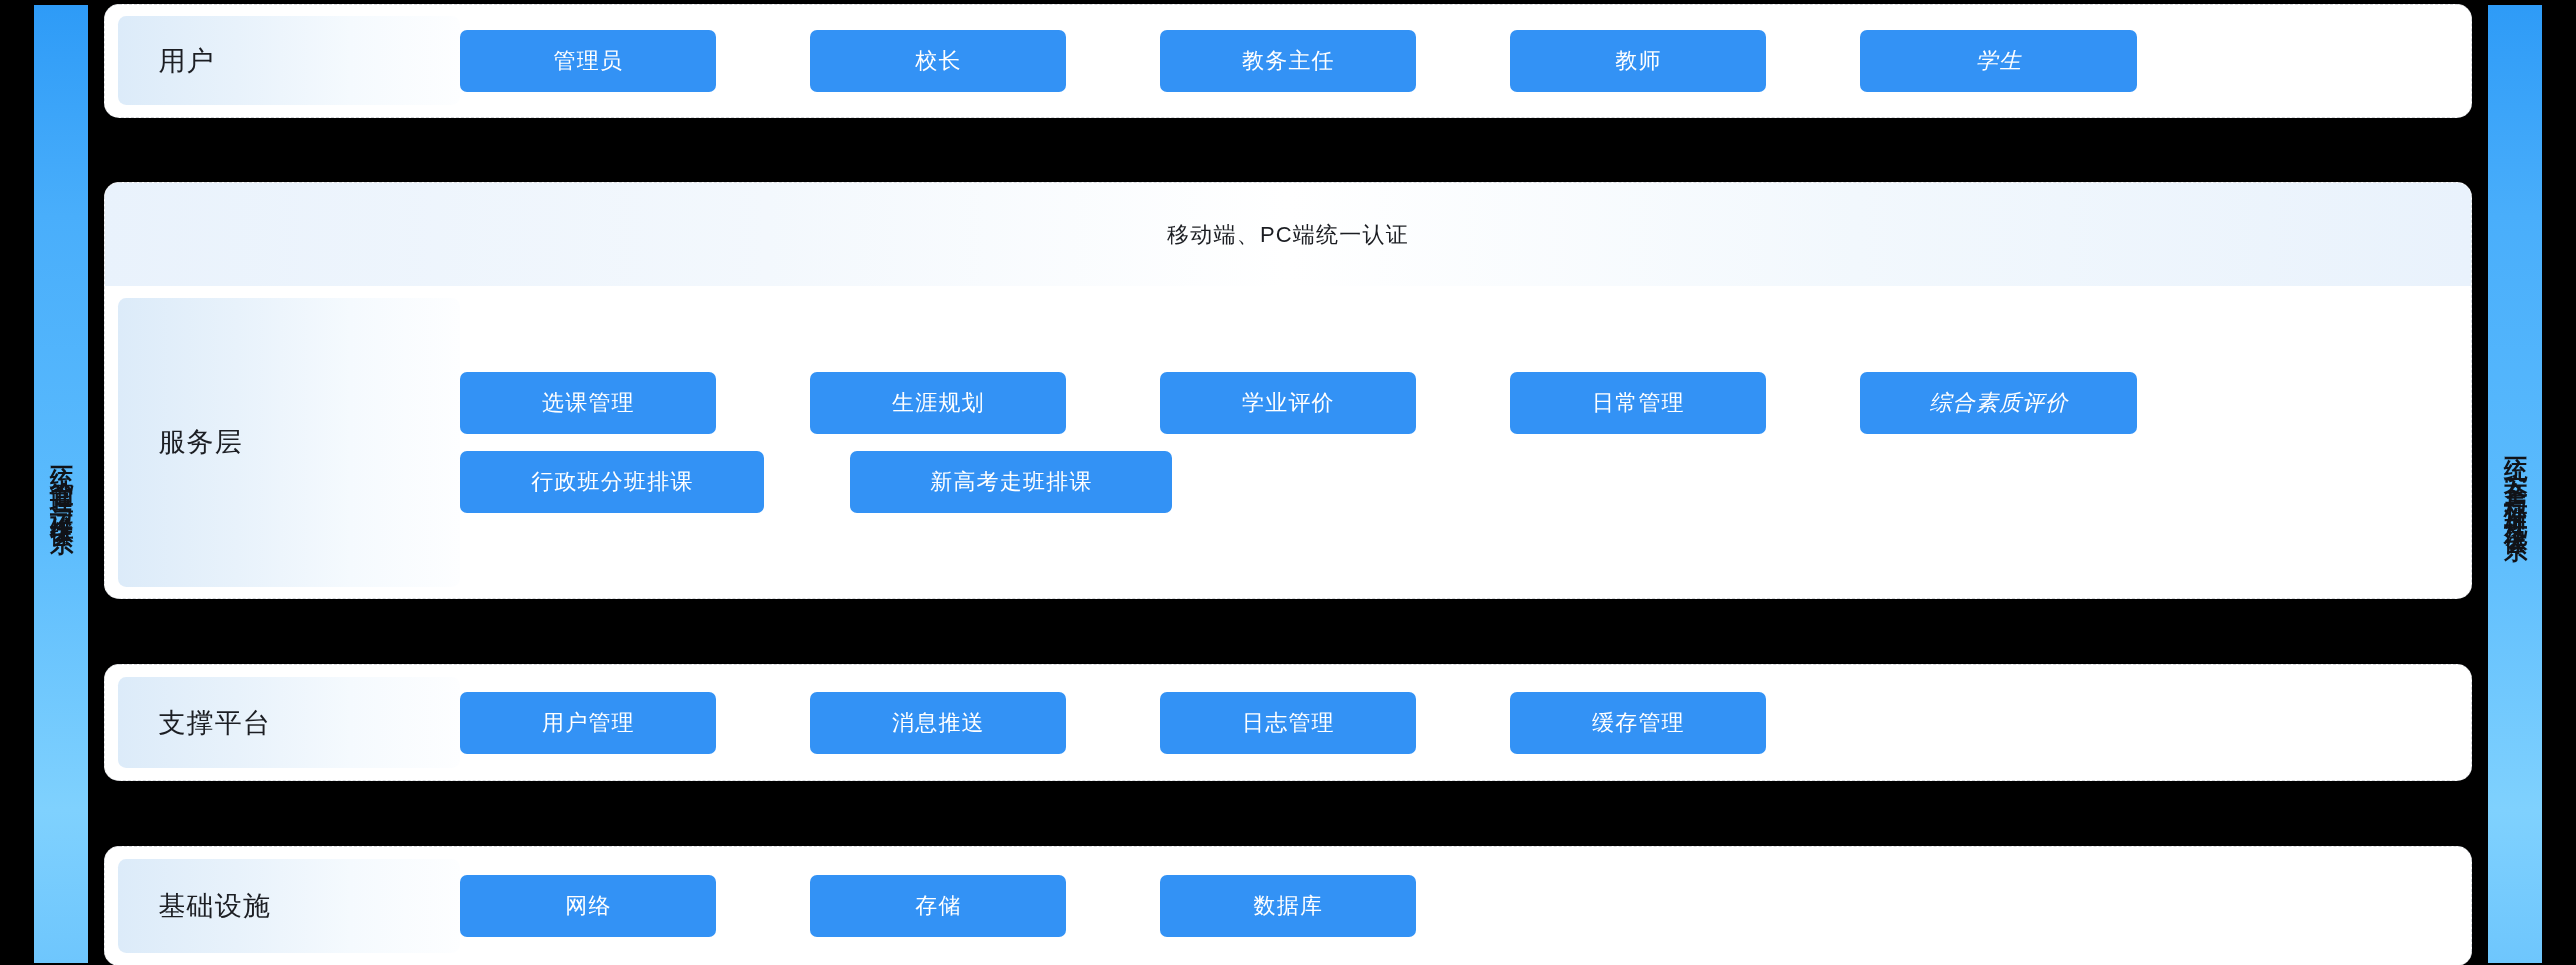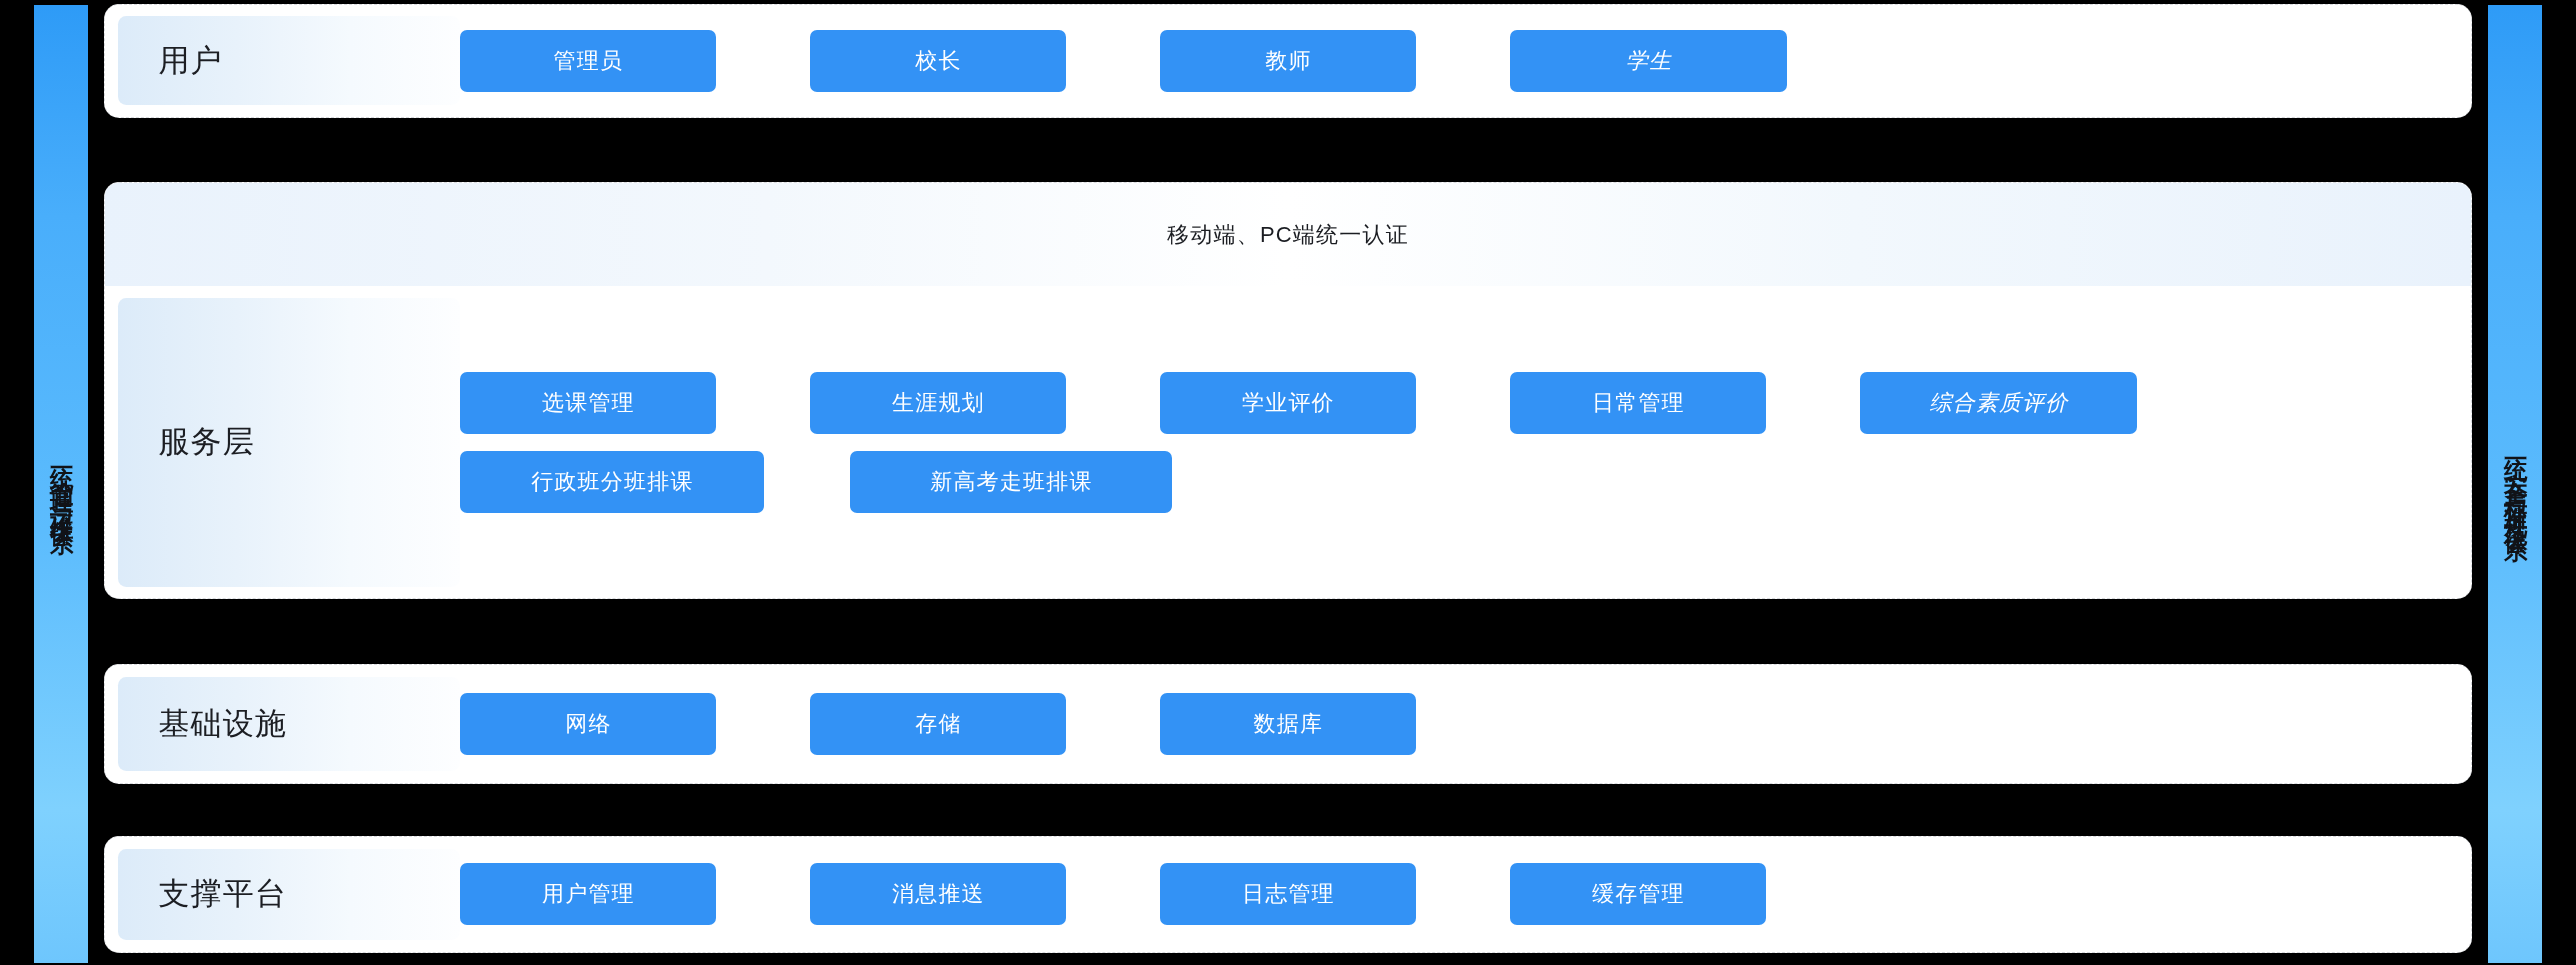--- a/index.html
+++ b/index.html
@@ -115,21 +115,21 @@
     align-self: stretch;
     margin: 11.7px 0;
     border-radius: 8.2px;
     background: linear-gradient(90deg, #dcebf9 0%, #e8f2fb 35%, #f5fafe 68%, #fdfeff 100%);
     display: flex;
     align-items: center;
     padding-left: 40px;
     box-sizing: border-box;
   }
   .layer-label-text {
-    font-size: 31px;
+    font-size: 27px;
     color: #1c1e23;
     letter-spacing: 1.2px;
     white-space: nowrap;
   }
 
   .chips-wrap {
     flex: 1 1 auto;
     display: flex;
     flex-direction: column;
     justify-content: center;
@@ -195,20 +195,23 @@
         </div>
         <div class="chips-wrap">
           <div class="chip-row">
             <div class="slot">
               <span class="chip">管理员</span>
             </div>
             <div class="slot">
               <span class="chip">校长</span>
             </div>
             <div class="slot">
+              <span class="chip">教务主任</span>
+            </div>
+            <div class="slot">
               <span class="chip">教师</span>
             </div>
             <div class="slot-wide">
               <span class="chip">学生</span>
             </div>
           </div>
         </div>
       </div>
     </div>
 
@@ -237,20 +240,44 @@
             <div class="slot-wide">
               <span class="chip">综合素质评价</span>
             </div>
           </div>
           <div class="chip-row">
             <div class="slot-xl">
               <span class="chip">行政班分班排课</span>
             </div>
             <div class="slot-xl2">
               <span class="chip">新高考走班排课</span>
+            </div>
+          </div>
+        </div>
+      </div>
+    </div>
+
+    <div class="card card-support">
+      <div class="row-area">
+        <div class="layer-label">
+          <span class="layer-label-text">支撑平台</span>
+        </div>
+        <div class="chips-wrap">
+          <div class="chip-row">
+            <div class="slot">
+              <span class="chip">用户管理</span>
+            </div>
+            <div class="slot">
+              <span class="chip">消息推送</span>
+            </div>
+            <div class="slot">
+              <span class="chip">日志管理</span>
+            </div>
+            <div class="slot">
+              <span class="chip">缓存管理</span>
             </div>
           </div>
         </div>
       </div>
     </div>
 
     <div class="card card-infra">
       <div class="row-area">
         <div class="layer-label">
           <span class="layer-label-text">基础设施</span>
@@ -264,44 +291,20 @@
               <span class="chip">存储</span>
             </div>
             <div class="slot">
               <span class="chip">数据库</span>
             </div>
           </div>
         </div>
       </div>
     </div>
 
-    <div class="card card-support">
-      <div class="row-area">
-        <div class="layer-label">
-          <span class="layer-label-text">支撑平台</span>
-        </div>
-        <div class="chips-wrap">
-          <div class="chip-row">
-            <div class="slot">
-              <span class="chip">用户管理</span>
-            </div>
-            <div class="slot">
-              <span class="chip">消息推送</span>
-            </div>
-            <div class="slot">
-              <span class="chip">日志管理</span>
-            </div>
-            <div class="slot">
-              <span class="chip">缓存管理</span>
-            </div>
-          </div>
-        </div>
-      </div>
-    </div>
-
   </div>
 
   <div class="side-band side-band-right">
     <span class="side-band-text">统一安全与标准规范体系</span>
   </div>
 
 </div>
 
 
 </body></html>

